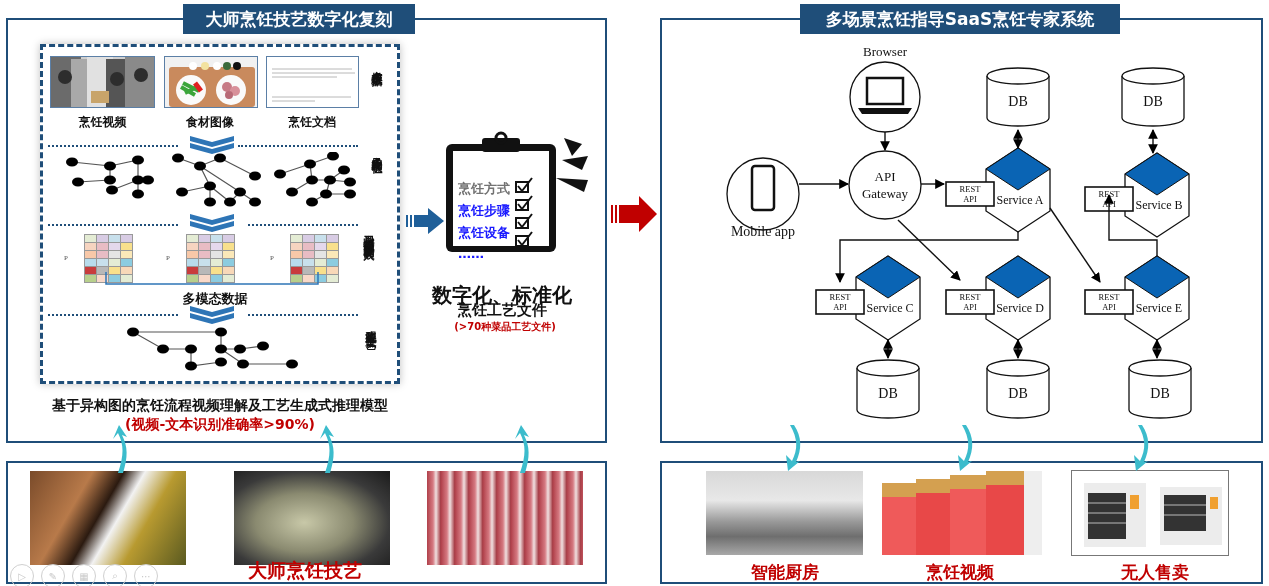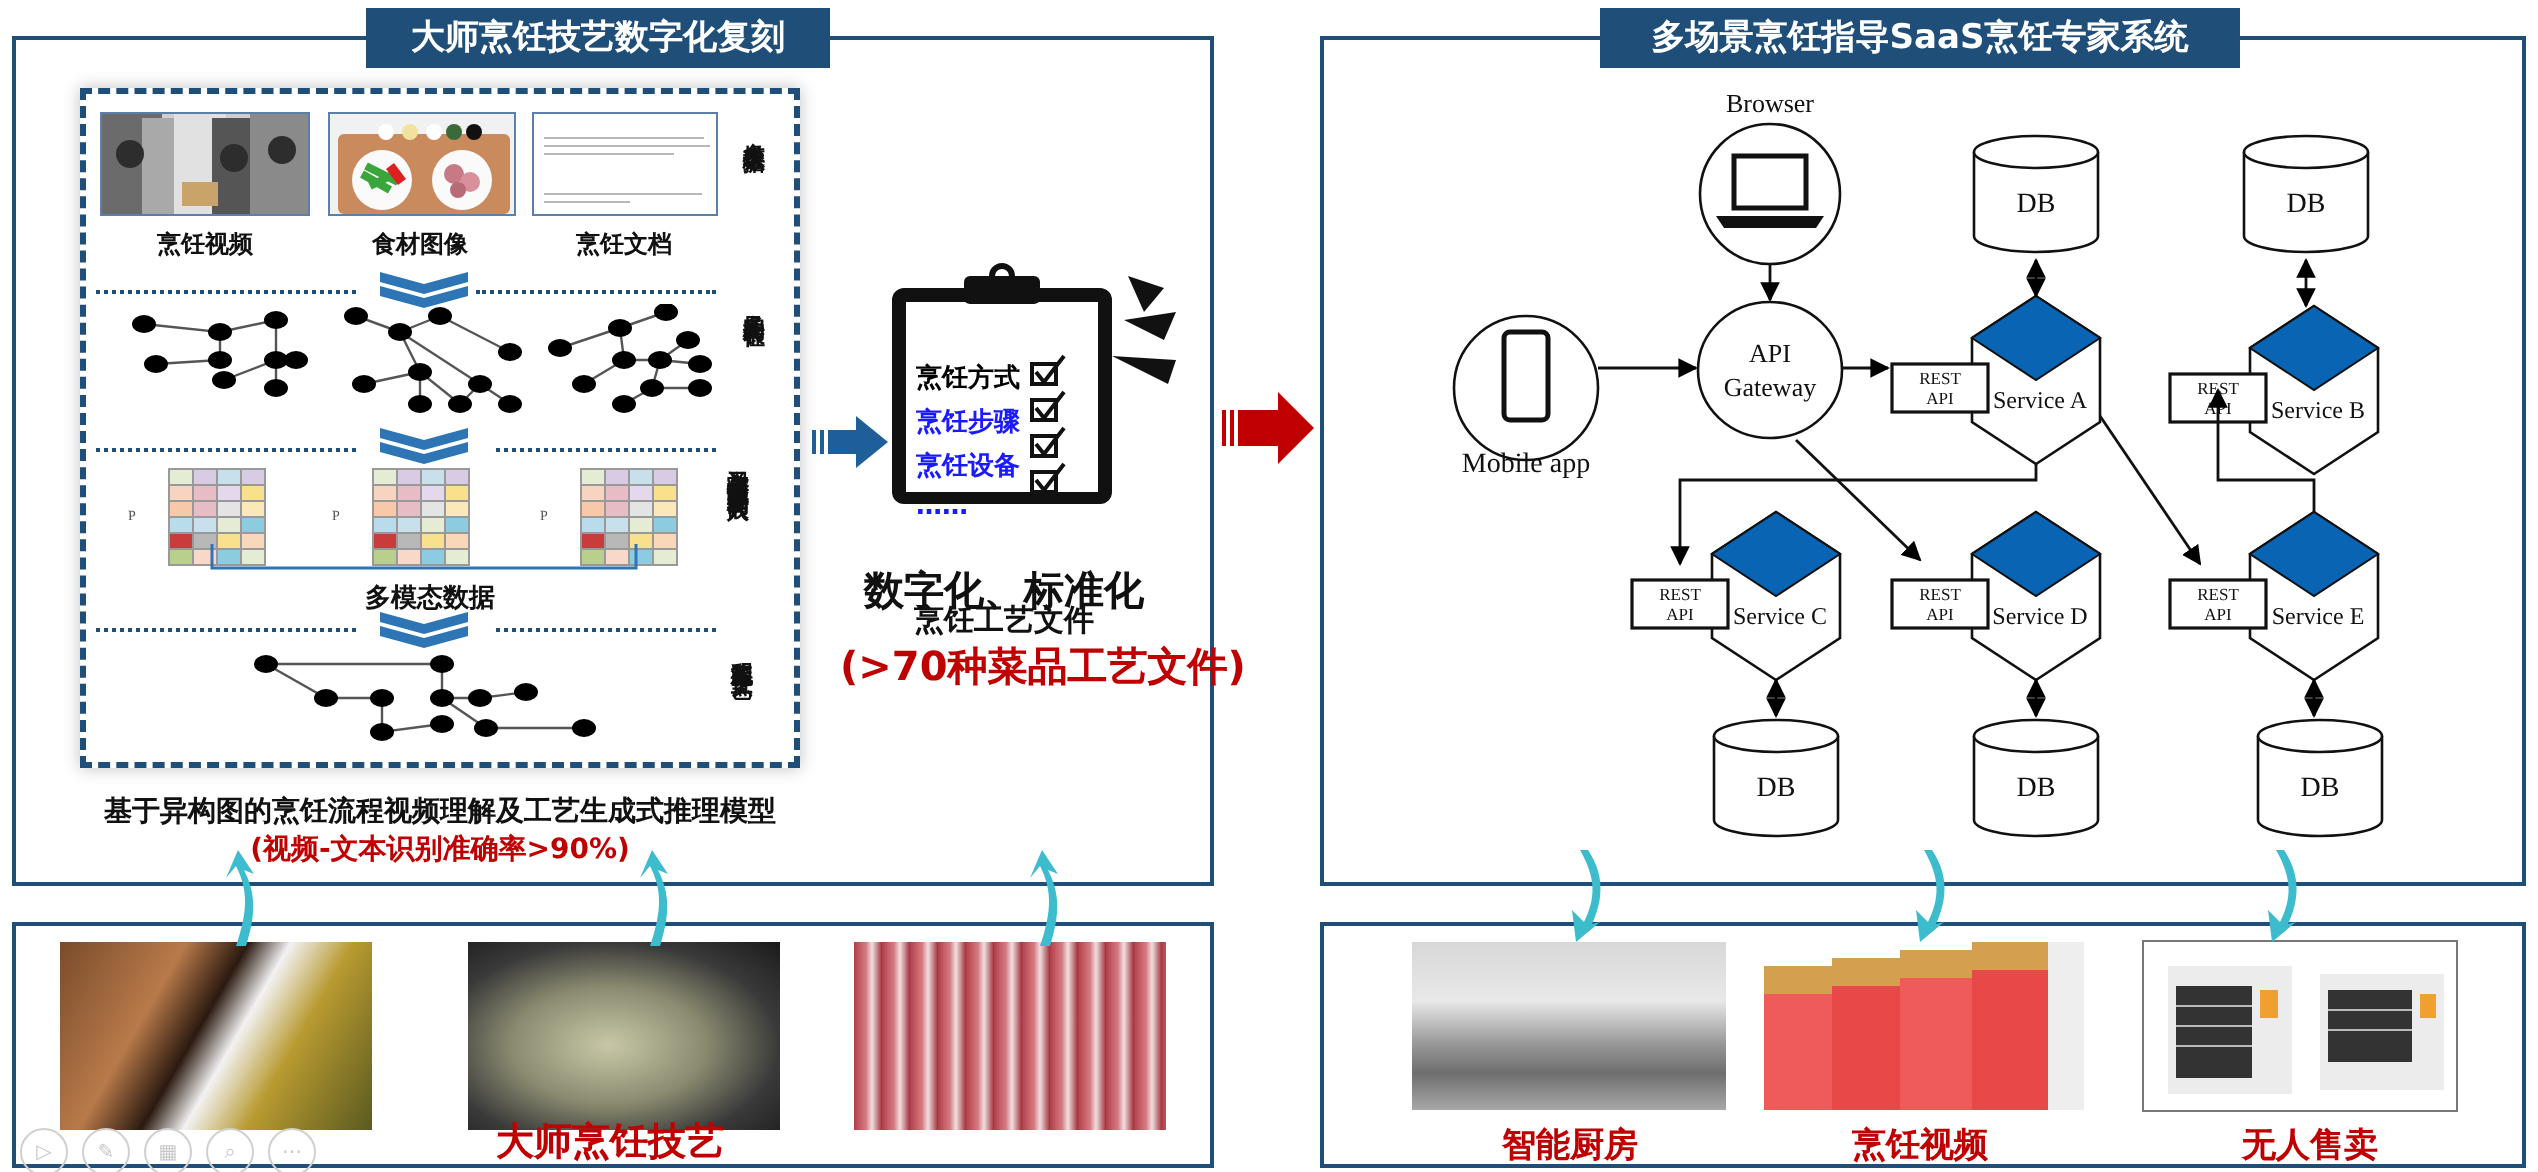--- a/index.html
+++ b/index.html
@@ -282,28 +282,28 @@
       <rect x="72" y="70" width="12" height="10"></rect>
       <rect x="72" y="88" width="12" height="10"></rect>
       <rect x="72" y="106" width="12" height="10"></rect>
     <path d="M74 56 L78 61 L88 48"></path>
       <path d="M74 74 L78 79 L88 66"></path>
       <path d="M74 92 L78 97 L88 84"></path>
       <path d="M74 110 L78 115 L88 102"></path>
   </g>
 </svg>
 <div id="clip-items">
-    <div class="abs" style="left: 458px; top: 180px; color: #000000; font-size: 13px; font-weight: bold; white-space: nowrap;">烹饪方式</div>
+    <div class="abs" style="left: 458px; top: 180px; color: #737373; font-size: 13px; font-weight: bold; white-space: nowrap;">烹饪方式</div>
     <div class="abs" style="left: 458px; top: 202px; color: rgb(26, 26, 255); font-size: 13px; font-weight: bold; white-space: nowrap;">烹饪步骤</div>
     <div class="abs" style="left: 458px; top: 224px; color: rgb(26, 26, 255); font-size: 13px; font-weight: bold; white-space: nowrap;">烹饪设备</div>
     <div class="abs" style="left: 458px; top: 246px; color: rgb(26, 26, 255); font-size: 13px; font-weight: bold; white-space: nowrap;">……</div>
   </div>
 <div class="cap" style="left:432px; top:282px; width:140px; font-size:20px;">数字化、标准化</div>
 <div class="cap" style="left:432px; top:301px; width:140px; font-size:15px;">烹饪工艺文件</div>
-<div class="cap red-text" style="left:420px; top:320px; width:170px; font-size:20px;">(&gt;70种菜品工艺文件)</div>
+<div class="cap red-text" style="left:420px; top:320px; width:170px; font-size:10px;">(&gt;70种菜品工艺文件)</div>
 
 <svg class="abs" style="left:611px; top:196px;" width="46" height="36">
   <rect x="0" y="9" width="2" height="18" fill="#c00000"></rect>
     <rect x="4" y="9" width="2" height="18" fill="#c00000"></rect>
   <path d="M8 9 L28 9 L28 0 L46 18 L28 36 L28 27 L8 27 Z" fill="#c00000"></path>
 </svg>
 
 <div class="panel" style="left:660px; top:18px; width:603px; height:425px;"></div>
 <div class="panel-title" style="left:800px; top:4px; width:320px;">多场景烹饪指导SaaS烹饪专家系统</div>
 

